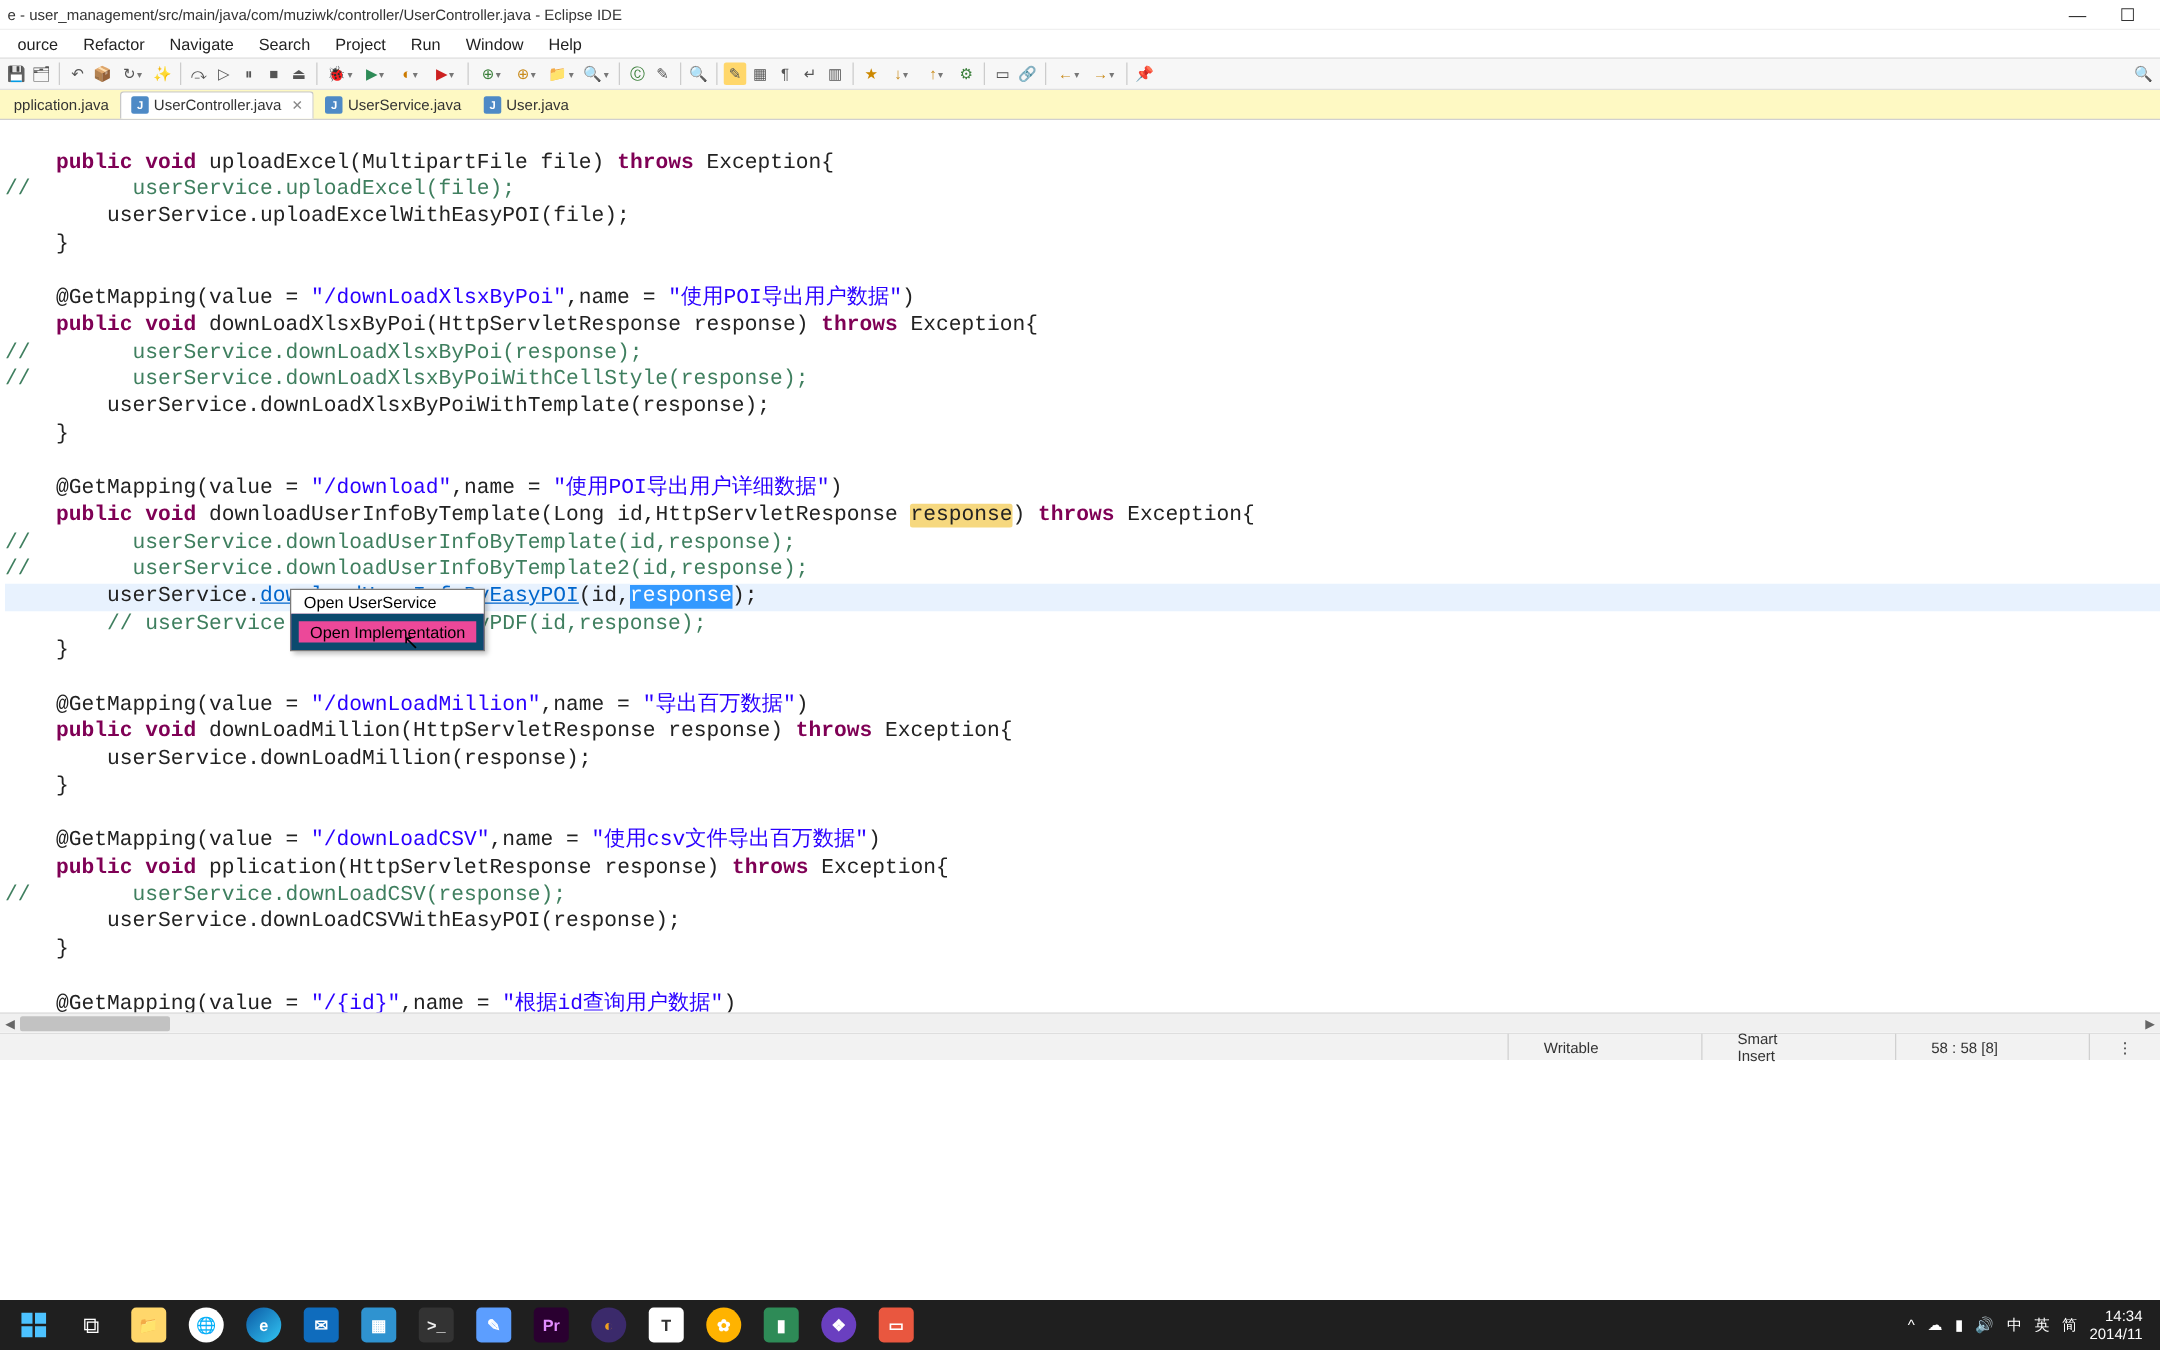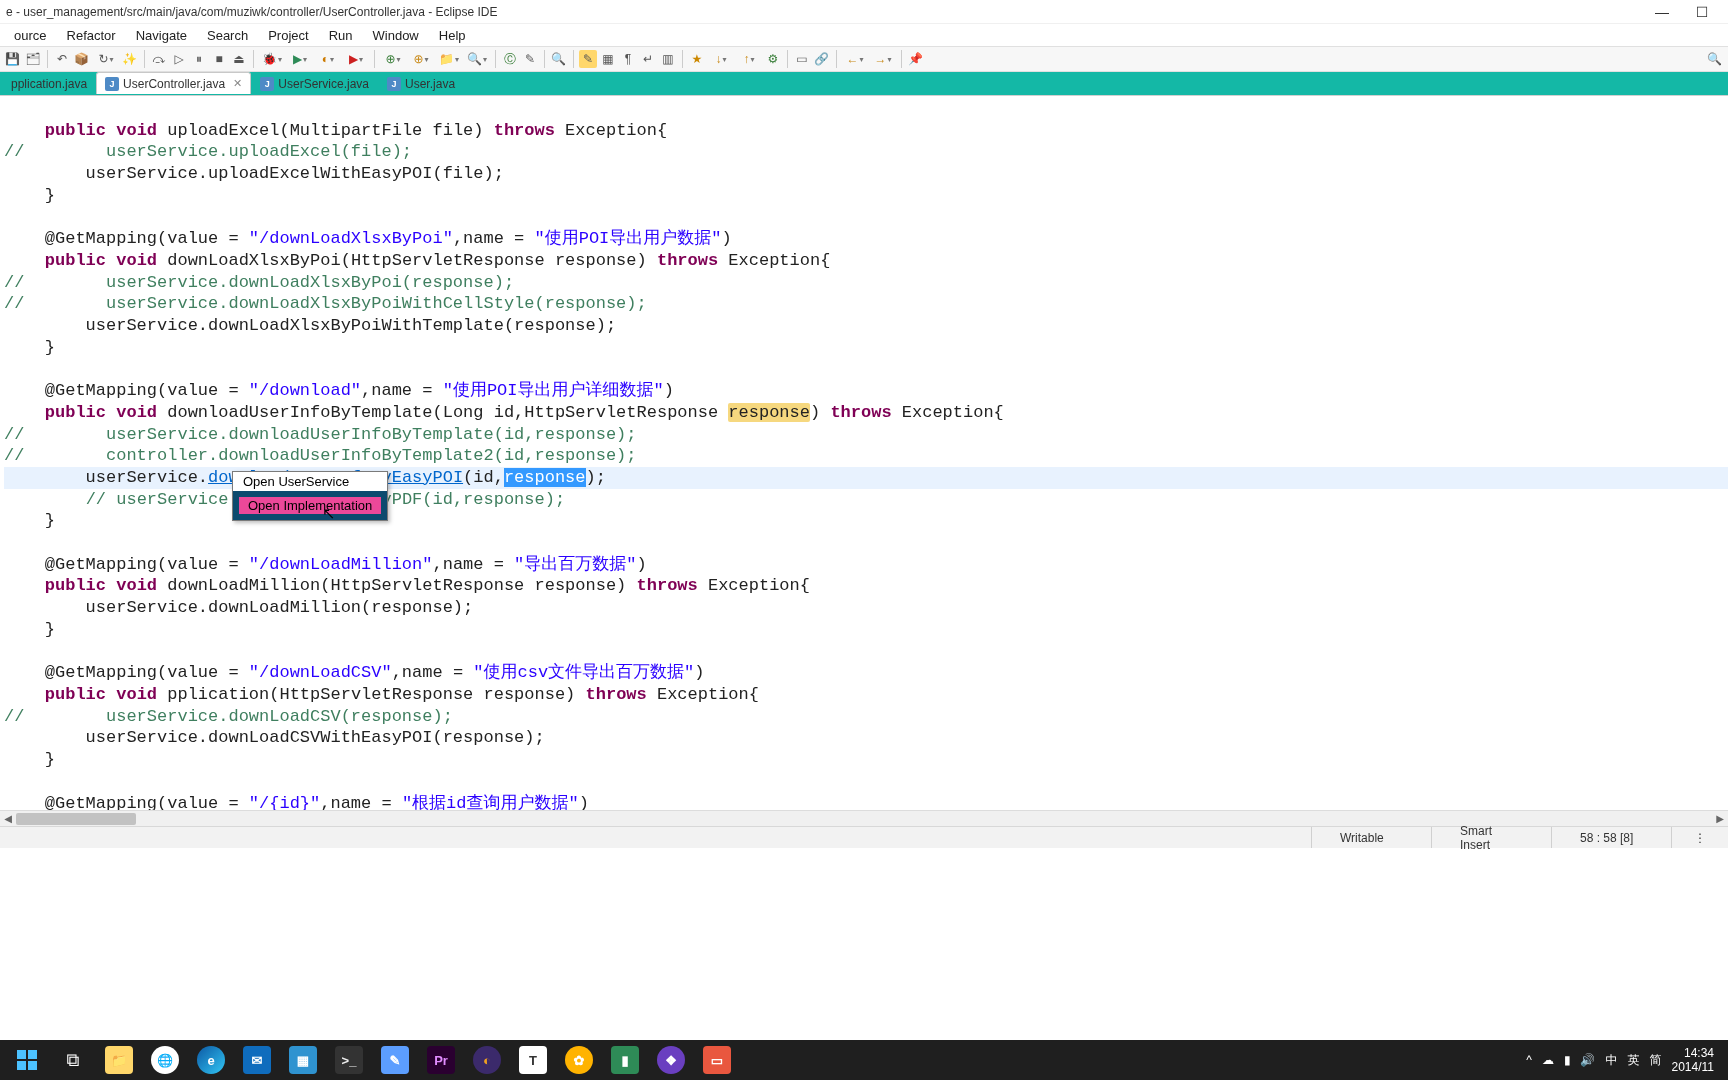--- a/index.html
+++ b/index.html
@@ -55,24 +55,24 @@
   font-size: 12px; color: #555;
   cursor: pointer;
   border-radius: 2px;
 }
 .tbtn.drop { width: 26px; }
 .tbtn .dd { font-size: 8px; margin-left: 1px; color: #777; }
 .tsep { width: 1px; height: 18px; background: #ccc; margin: 0 3px; }
 .toolbar .spacer { flex: 1; }
 .tabs {
   height: 24px;
-  background: #14b8a6;
+  background: #fef9c3;
   border-bottom: 1px solid #d0d0d0;
   display: flex;
-  align-items: flex-start;
+  align-items: center;
   padding-left: 2px;
 }
 .tab {
   height: 22px;
   display: flex;
   align-items: center;
   padding: 0 8px;
   font-size: 12px;
   color: #333;
   border: 1px solid transparent;
@@ -152,21 +152,21 @@
 
 .statusbar {
   height: 22px;
   background: #f2f2f2;
   border-top: 1px solid #d8d8d8;
   display: flex;
   align-items: center;
   font-size: 12px;
   color: #333;
 }
-.statusbar .cell { padding: 0 28px; border-left: 1px solid #d0d0d0; height: 100%; display: flex; align-items: center; }
+.statusbar .cell { padding: 0 28px; border-left: 1px solid #d0d0d0; height: 100%; display: flex; align-items: center; margin-left: 35px; }
 .statusbar .cell:first-child { border-left: none; }
 .statusbar .flex { flex: 1; }
 
 .gap { flex: 1; background: #fff; }
 
 .taskbar {
   position: absolute;
   left: 0; right: 0; bottom: 0;
   height: 40px;
   background: #1f1f1f;
@@ -292,21 +292,21 @@
 <span>    @GetMapping(value = </span><span class="str">"/downLoadXlsxByPoi"</span><span>,name = </span><span class="str">"使用POI导出用户数据"</span><span>)</span>
 <span>    </span><span class="kw">public</span><span> </span><span class="kw">void</span><span> downLoadXlsxByPoi(HttpServletResponse response) </span><span class="kw">throws</span><span> Exception{</span>
 <span class="cmt">//        userService.downLoadXlsxByPoi(response);</span>
 <span class="cmt">//        userService.downLoadXlsxByPoiWithCellStyle(response);</span>
 <span>        userService.downLoadXlsxByPoiWithTemplate(response);</span>
 <span>    }</span>
 <span></span>
 <span>    @GetMapping(value = </span><span class="str">"/download"</span><span>,name = </span><span class="str">"使用POI导出用户详细数据"</span><span>)</span>
 <span>    </span><span class="kw">public</span><span> </span><span class="kw">void</span><span> downloadUserInfoByTemplate(Long id,HttpServletResponse </span><span class="occ">response</span><span>) </span><span class="kw">throws</span><span> Exception{</span>
 <span class="cmt">//        userService.downloadUserInfoByTemplate(id,response);</span>
-<span class="cmt">//        controller.downloadUserInfoByTemplate2(id,response);</span>
+<span class="cmt">//        userService.downloadUserInfoByTemplate2(id,response);</span>
 <span class="hl-line"><span>        userService.</span><span class="link">downloadUserInfoByEasyPOI</span><span>(id,</span><span class="sel">response</span><span>);</span></span>
 <span>        </span><span class="cmt">// userService.           foByPDF(id,response);</span>
 <span>    }</span>
 <span></span>
 <span>    @GetMapping(value = </span><span class="str">"/downLoadMillion"</span><span>,name = </span><span class="str">"导出百万数据"</span><span>)</span>
 <span>    </span><span class="kw">public</span><span> </span><span class="kw">void</span><span> downLoadMillion(HttpServletResponse response) </span><span class="kw">throws</span><span> Exception{</span>
 <span>        userService.downLoadMillion(response);</span>
 <span>    }</span>
 <span></span>
 <span>    @GetMapping(value = </span><span class="str">"/downLoadCSV"</span><span>,name = </span><span class="str">"使用csv文件导出百万数据"</span><span>)</span>

